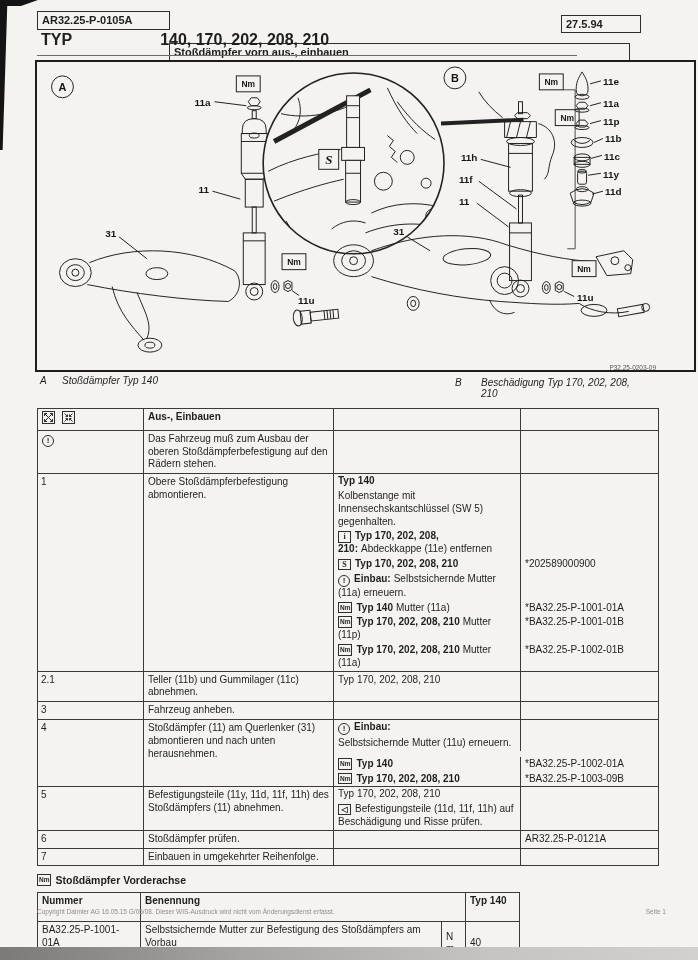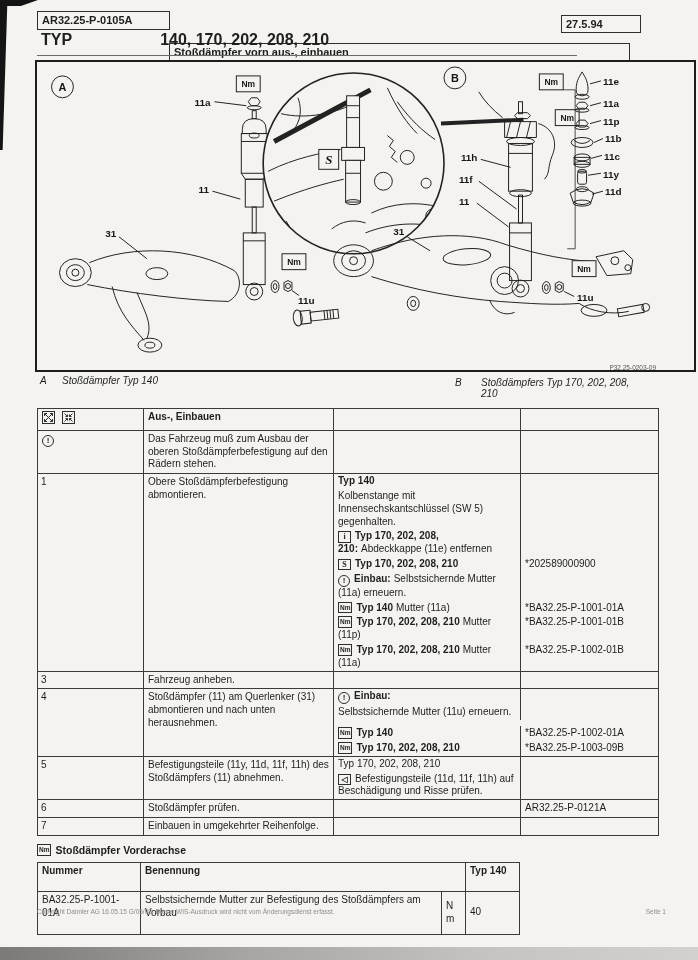--- a/index.html
+++ b/index.html
@@ -276,21 +276,21 @@
   </div>
 
   <div class="figref">P32.25-0203-09</div>
   <div class="capA">
     <span class="cl1">A</span>
     <span>Stoßdämpfer Typ 140</span>
   </div>
   <div class="capB">
     <div class="row1">
       <span class="cl1">B</span>
-      <span>Stoßdämpfers Typ 170, 202, 208,</span>
+      <span>Beschädigung Typ 170, 202, 208,</span>
     </div>
     <div class="row2">210</div>
   </div>
 
   <div class="flow">
     <table class="mt">
       <colgroup>
           <col style="width:106px">
           <col style="width:190px">
           <col style="width:187px">
@@ -362,20 +362,26 @@
                 <div class="cl"><span class="ibx">Nm</span><span class="bt">Typ 170, 202, 208, 210</span><span>Mutter (11p)</span></div>
                 <div class="cr">*BA32.25-P-1001-01B</div>
               </div>
           <div class="cline">
                 <div class="cl"><span class="ibx">Nm</span><span class="bt">Typ 170, 202, 208, 210</span><span>Mutter (11a)</span></div>
                 <div class="cr">*BA32.25-P-1002-01B</div>
               </div>
         </td>
       </tr>
       <tr>
+        <td class="step">2.1</td>
+        <td>Teller (11b) und Gummilager (11c) abnehmen.</td>
+        <td>Typ 170, 202, 208, 210</td>
+        <td></td>
+      </tr>
+      <tr>
         <td class="step">3</td>
         <td>Fahrzeug anheben.</td>
         <td></td>
             <td></td>
       </tr>
       <tr>
         <td class="step">4</td>
         <td>Stoßdämpfer (11) am Querlenker (31) abmontieren und nach unten herausnehmen.</td>
         <td colspan="2" class="combo">
           <div class="cline">

